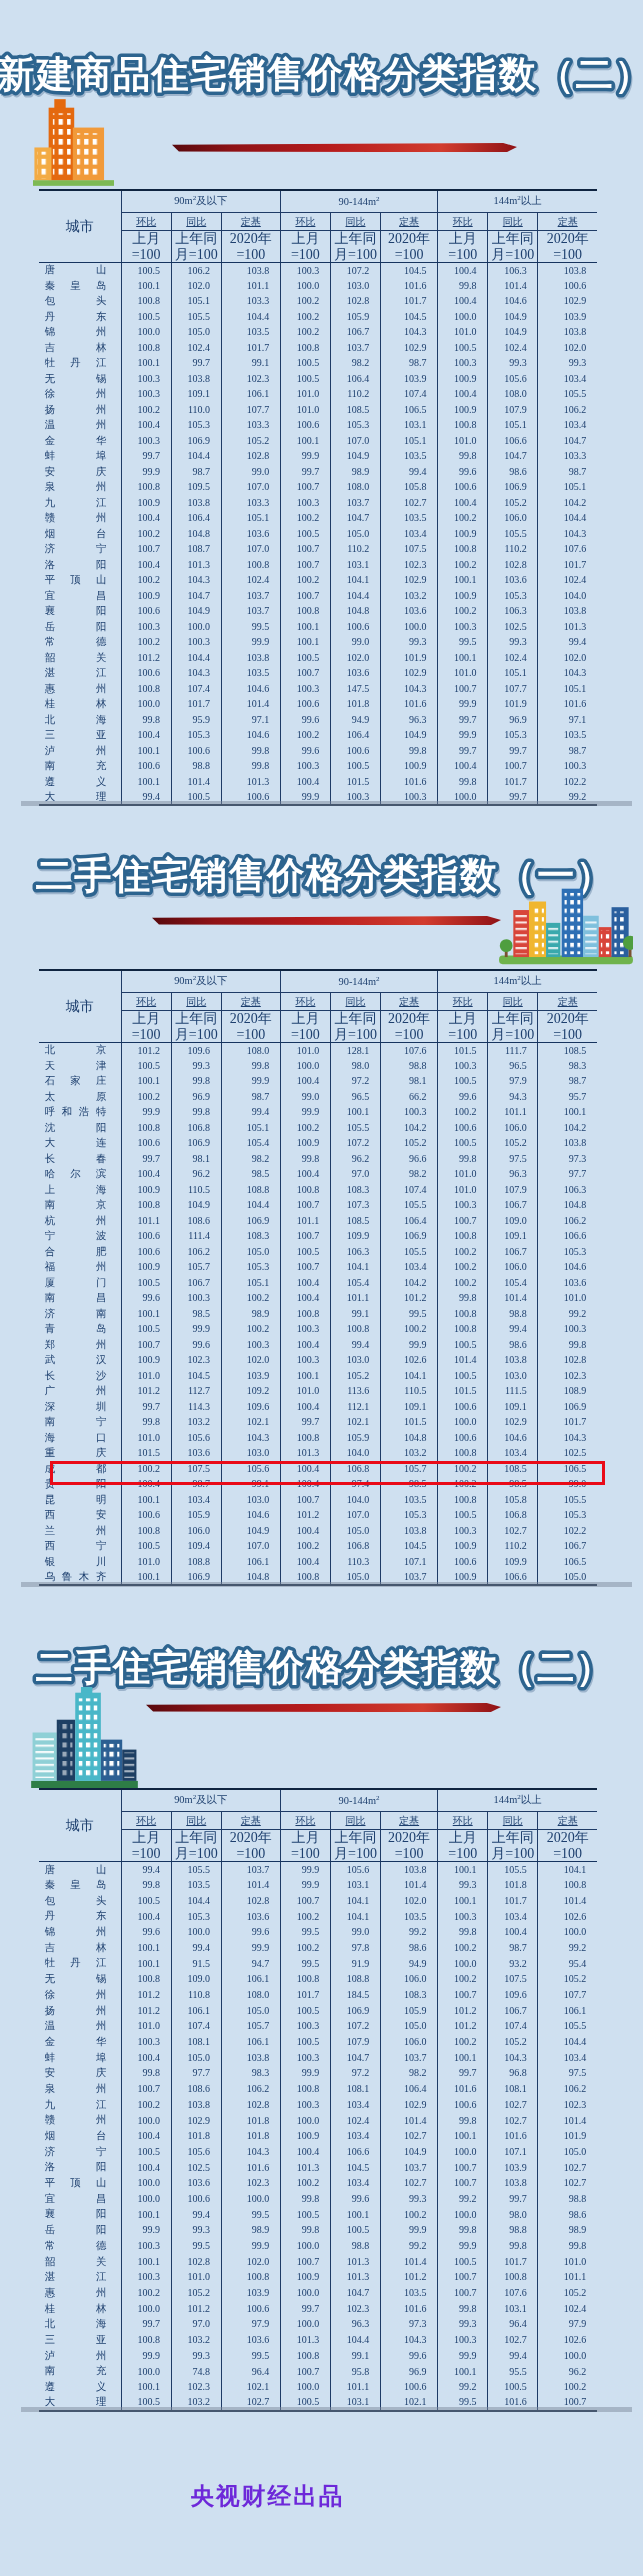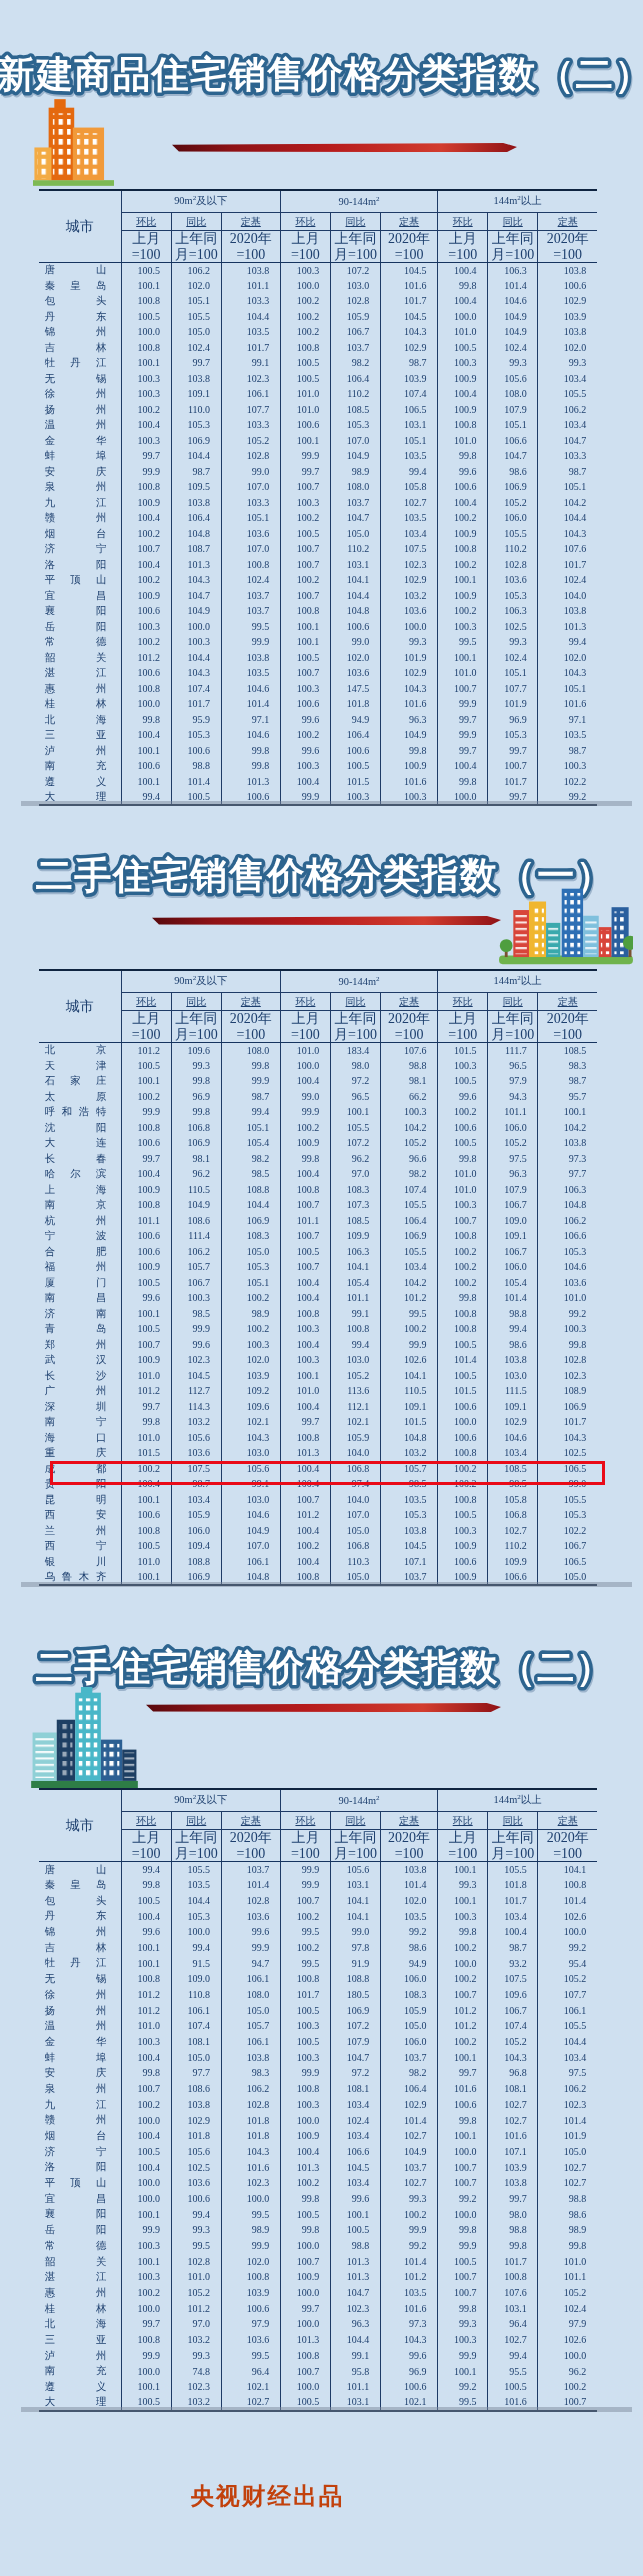--- a/index.html
+++ b/index.html
@@ -26,21 +26,21 @@
   tbody tr{height:15.5px;}
   table.t3 tbody tr{height:15.7px;}
   td.city{border-right:0.7px solid #1f3b66;padding:0;}
   .city-inner{display:flex;justify-content:space-between;padding:0 14.3px 0 5.7px;font-size:10.4px;line-height:1;}
   td.val{border-left:0.7px solid #1f3b66;text-align:right;padding:0 10.7px 0 0;font-size:10px;line-height:1;}
   .tbl-shadow{position:absolute;left:21.4px;width:611px;height:5px;background:rgba(125,138,155,.5);}
   .redbox{position:absolute;left:50px;top:1461px;width:555px;height:23.6px;
           border:3.6px solid #ea0a17;box-sizing:border-box;}
   .footer{position:absolute;top:2480px;left:0;width:535px;text-align:center;
           font-family:"DejaVu Sans",sans-serif;font-weight:bold;font-size:23.6px;
-          color:#c2410c;letter-spacing:2.1px;}
+          color:#6d28d9;letter-spacing:2.1px;}
 </style>
 </head>
 <body>
 
 <div class="canvas">
 
   <svg class="title" style="top:41px" viewBox="0 0 900 92" width="643" height="66">
     <text x="455" y="64" text-anchor="middle">新建商品住宅销售价格分类指数（二）</text>
   </svg>
 
@@ -792,21 +792,21 @@
           <td class="city">
             <span class="city-inner">
               <span>北</span>
               <span>京</span>
             </span>
           </td>
           <td class="val">101.2</td>
           <td class="val">109.6</td>
           <td class="val">108.0</td>
           <td class="val">101.0</td>
-          <td class="val">183.4</td>
+          <td class="val">128.1</td>
           <td class="val">107.6</td>
           <td class="val">101.5</td>
           <td class="val">111.7</td>
           <td class="val">108.5</td>
         </tr>
         <tr>
           <td class="city">
             <span class="city-inner">
               <span>天</span>
               <span>津</span>
@@ -1609,21 +1609,21 @@
           <td class="city">
             <span class="city-inner">
               <span>徐</span>
               <span>州</span>
             </span>
           </td>
           <td class="val">101.2</td>
           <td class="val">110.8</td>
           <td class="val">108.0</td>
           <td class="val">101.7</td>
-          <td class="val">180.5</td>
+          <td class="val">184.5</td>
           <td class="val">108.3</td>
           <td class="val">100.7</td>
           <td class="val">109.6</td>
           <td class="val">107.7</td>
         </tr>
         <tr>
           <td class="city">
             <span class="city-inner">
               <span>扬</span>
               <span>州</span>

